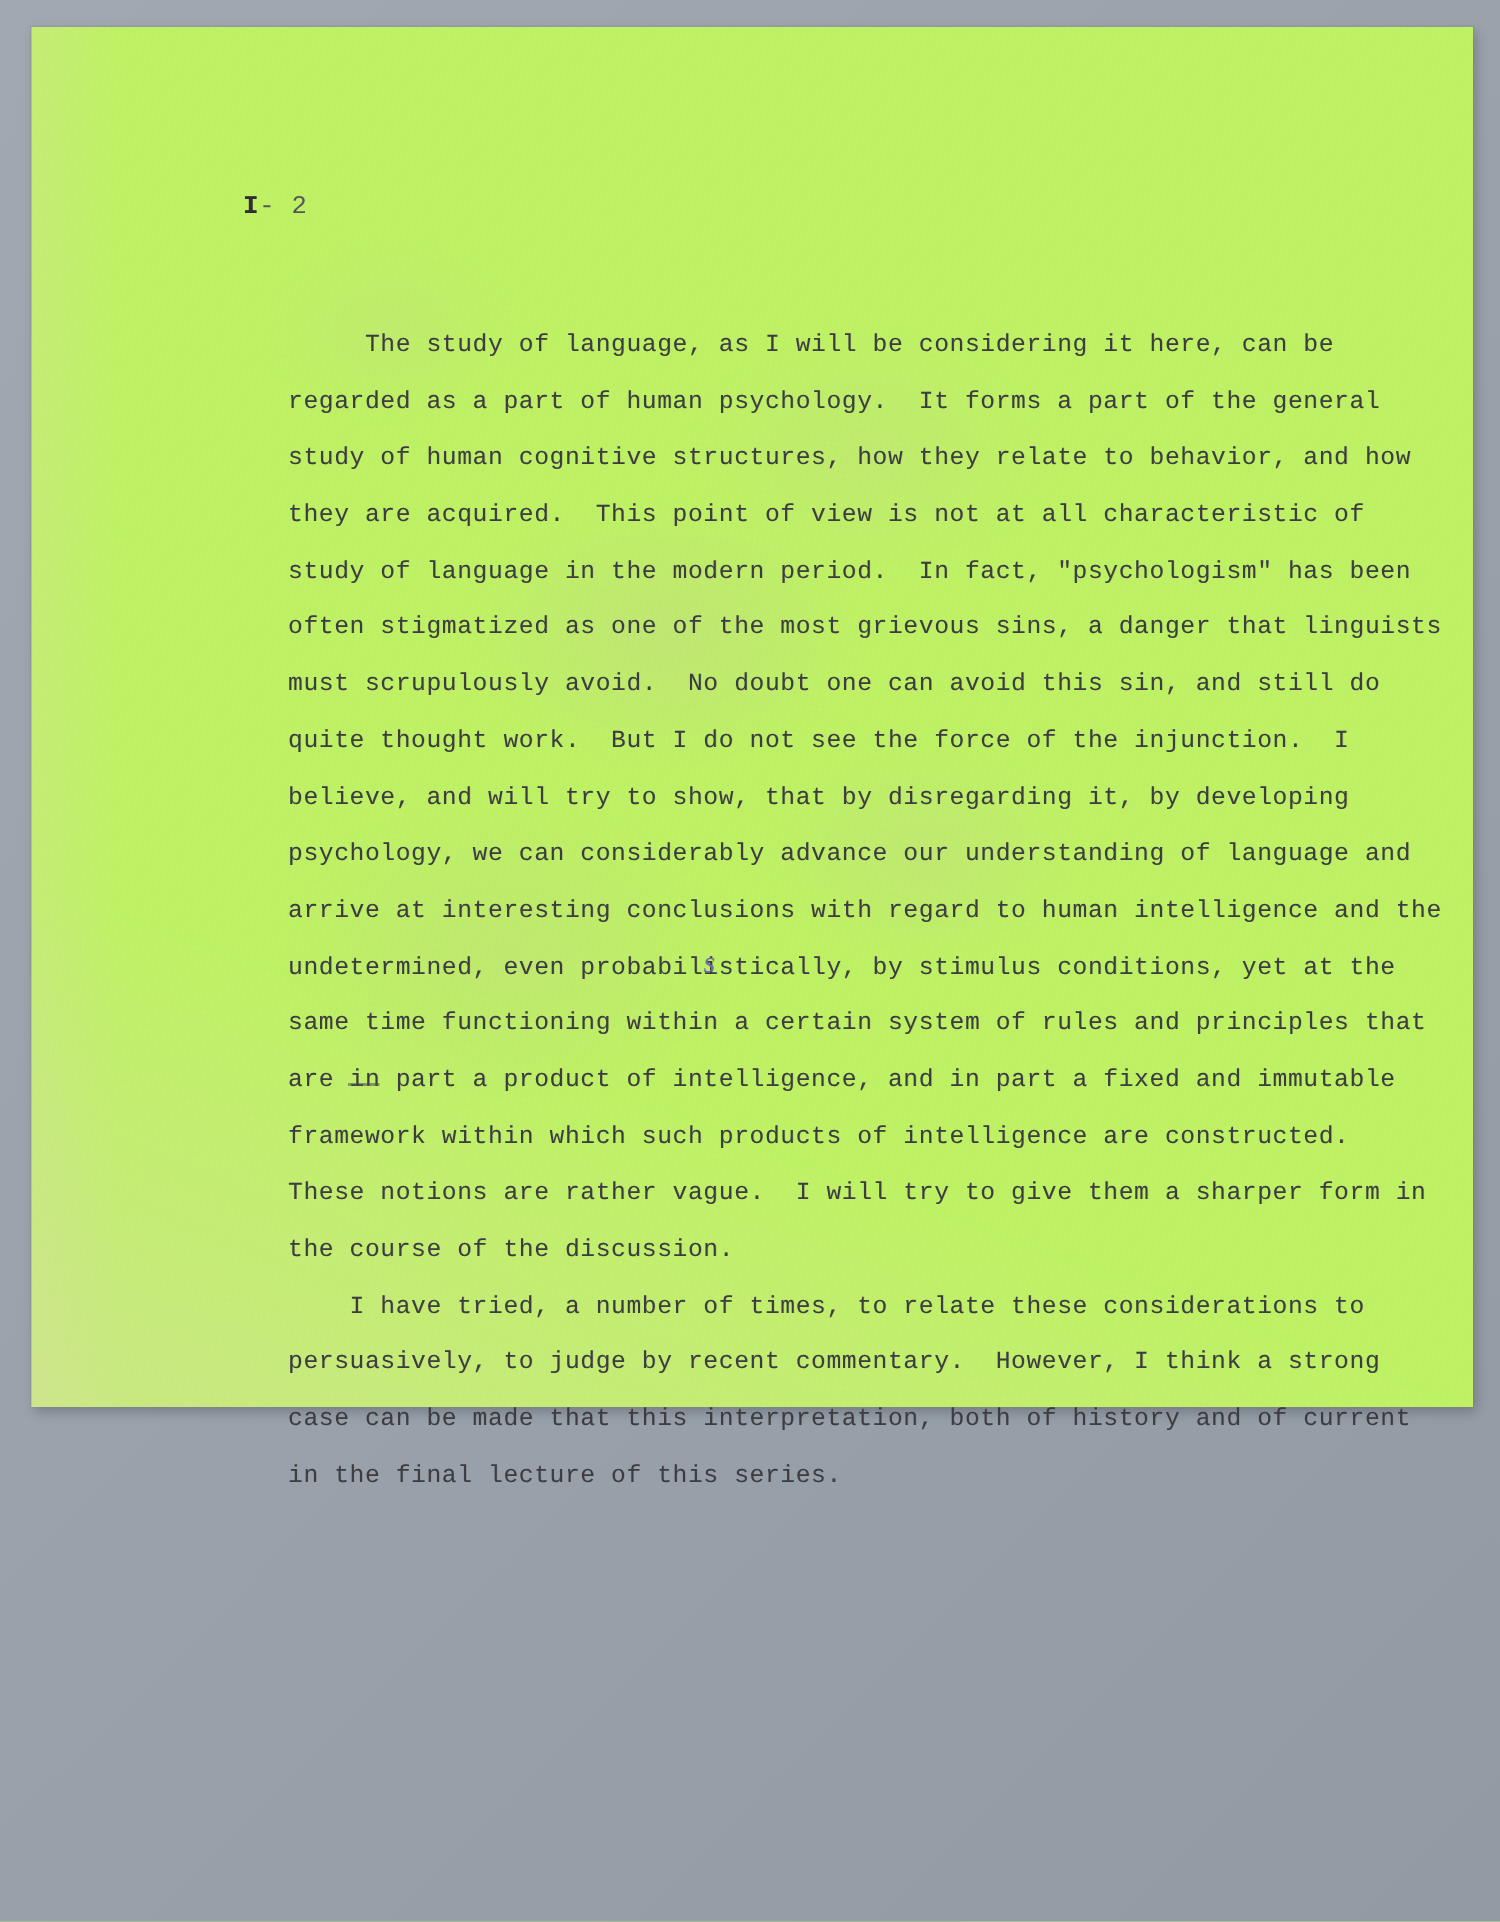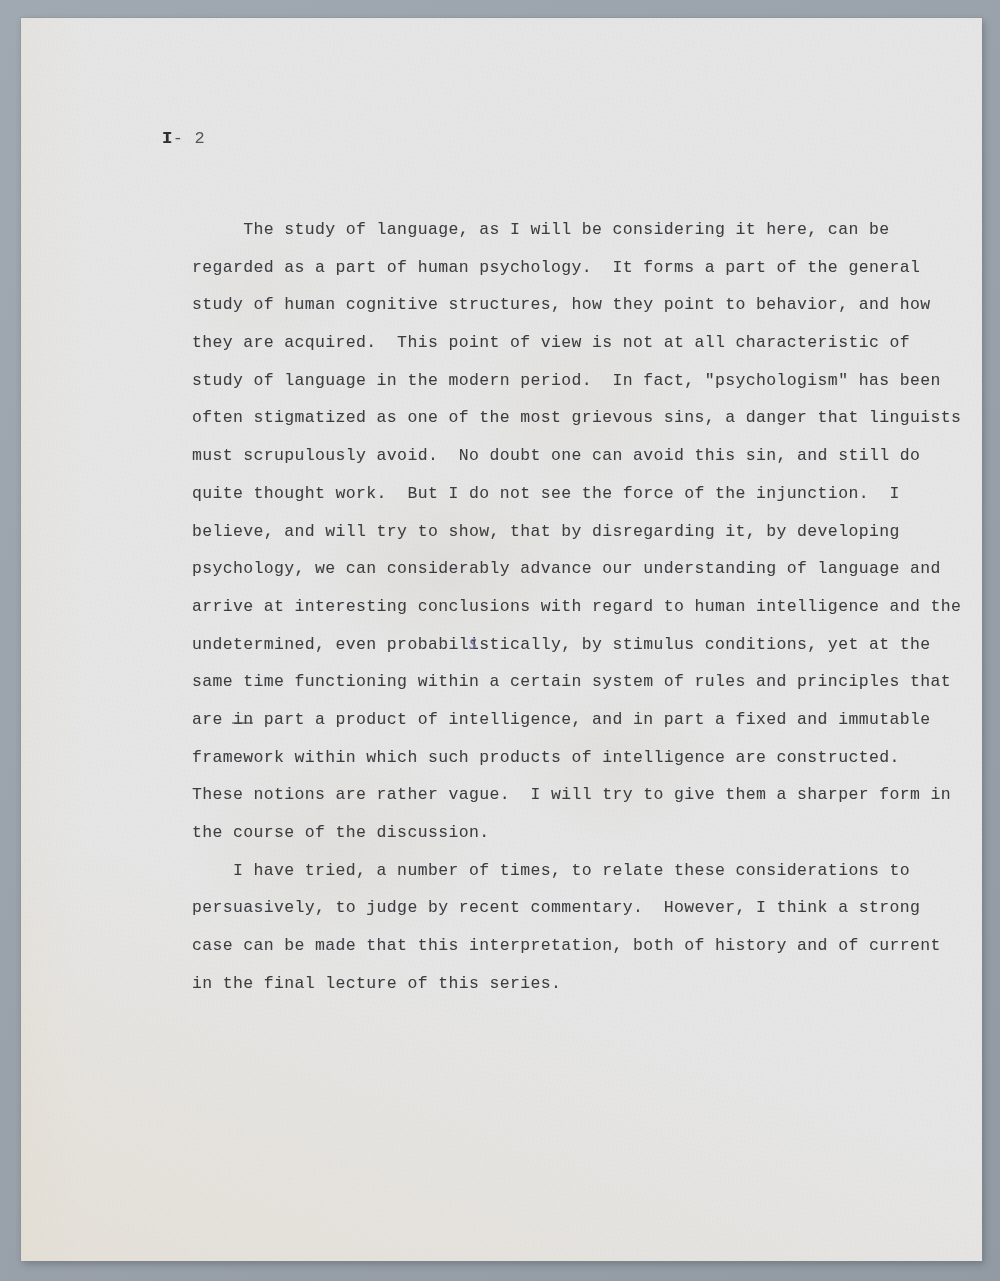--- a/index.html
+++ b/index.html
@@ -23,22 +23,22 @@
       linear-gradient(135deg, rgba(255,255,255,0.05) 0%, rgba(0,0,0,0.06) 100%),
       #9ba4ae;
   }
 
   
   #page {
     position: absolute;
     left: 21px;
     top: 18px;
     width: 961px;
-    height: 1243px;
-    background: #e5e5e5;
+    height: 920px;
+    background: #bef264;
     box-shadow:
       0 0 0 1px rgba(140,135,120,0.25),
       2px 3px 7px rgba(40,45,55,0.30);
     text-decoration: underline;
   }
   
   #page::before {
     content: "";
     position: absolute;
     inset: 0;
@@ -146,21 +146,21 @@
 <div id="page">
   <div id="sheet-content">
 
     <div class="folio"><span class="folio-numeral">I</span><span class="folio-rest">- 2</span></div>
 
     <div id="body-text">
 
       <div>
         <div class="tline">     The study of language, as I will be considering it here, can be</div>
         <div class="tline">regarded as a part of human psychology.  It forms a part of the general</div>
-        <div class="tline">study of human cognitive structures, how they point to behavior, and how</div>
+        <div class="tline">study of human cognitive structures, how they relate to behavior, and how</div>
         <div class="tline">they are acquired.  This point of view is not at all characteristic of</div>
         <div class="tline">study of language in the modern period.  In fact, "psychologism" has been</div>
         <div class="tline">often stigmatized as one of the most grievous sins, a danger that linguists</div>
         <div class="tline">must scrupulously avoid.  No doubt one can avoid this sin, and still do</div>
         <div class="tline">quite thought work.  But I do not see the force of the injunction.  I</div>
         <div class="tline">believe, and will try to show, that by disregarding it, by developing</div>
         <div class="tline">psychology, we can considerably advance our understanding of language and</div>
         <div class="tline">arrive at interesting conclusions with regard to human intelligence and the</div>
         <div class="tline"><span>undetermined, even probabilistically, by stimulus conditions, yet at the</span><span class="pen-ess">s</span></div>
         <div class="tline">same time functioning within a certain system of rules and principles that</div>

